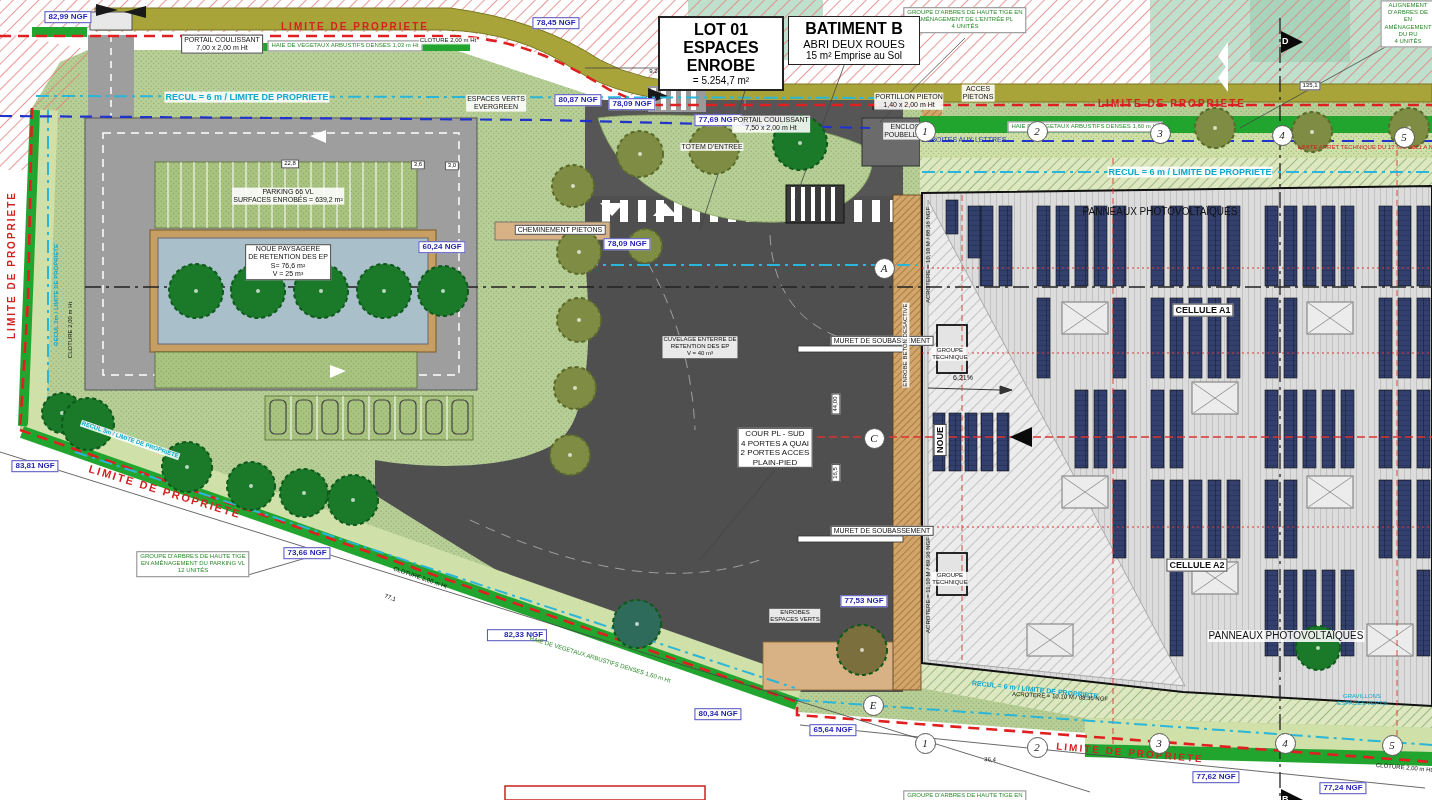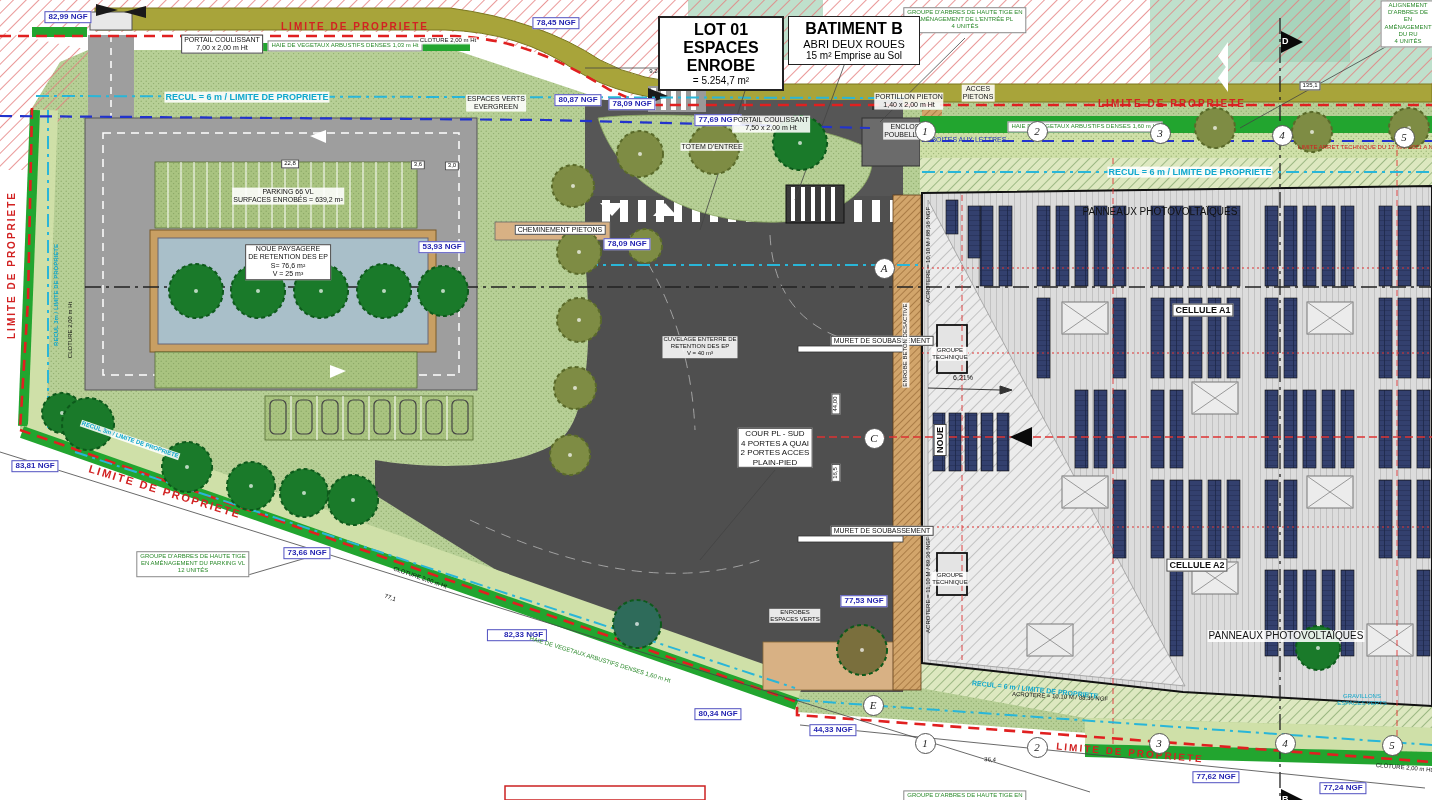--- a/index.html
+++ b/index.html
@@ -487,28 +487,28 @@
   <div class="t2" style="font-size:11px">ABRI DEUX ROUES</div>
   <div class="t2">15 m² Emprise au Sol</div>
 </div>
 
 <div id="labels">
     <div class="lbl ngf" style="left: 68px; top: 17px; transform: translate(-50%, -50%);">82,99 NGF</div>
     <div class="lbl ngf" style="left: 556px; top: 23px; transform: translate(-50%, -50%);">78,45 NGF</div>
     <div class="lbl ngf" style="left: 578px; top: 100px; transform: translate(-50%, -50%);">80,87 NGF</div>
     <div class="lbl ngf" style="left: 632px; top: 104px; transform: translate(-50%, -50%);">78,09 NGF</div>
     <div class="lbl ngf" style="left: 718px; top: 120px; transform: translate(-50%, -50%);">77,69 NGF</div>
-    <div class="lbl ngf" style="left: 442px; top: 247px; transform: translate(-50%, -50%);">53,93 NGF</div>
+    <div class="lbl ngf" style="left: 442px; top: 247px; transform: translate(-50%, -50%);">60,24 NGF</div>
     <div class="lbl ngf" style="left: 627px; top: 244px; transform: translate(-50%, -50%);">78,09 NGF</div>
     <div class="lbl ngf" style="left: 35px; top: 449px; transform: translate(-50%, -50%); margin-top: 17px;">83,81 NGF</div>
     <div class="lbl ngf" style="left: 307px; top: 553px; transform: translate(-50%, -50%);">73,66 NGF</div>
     <div class="lbl ngf" style="left: 517px; top: 635px; transform: translate(-50%, -50%); padding-left: 16px;">82,33 NGF</div>
     <div class="lbl ngf" style="left: 864px; top: 601px; transform: translate(-50%, -50%);">77,53 NGF</div>
     <div class="lbl ngf" style="left: 718px; top: 714px; transform: translate(-50%, -50%);">80,34 NGF</div>
-    <div class="lbl ngf" style="left: 833px; top: 730px; transform: translate(-50%, -50%);">44,33 NGF</div>
+    <div class="lbl ngf" style="left: 833px; top: 730px; transform: translate(-50%, -50%);">65,64 NGF</div>
     <div class="lbl ngf" style="left: 1216px; top: 777px; transform: translate(-50%, -50%);">77,62 NGF</div>
     <div class="lbl ngf" style="left: 1343px; top: 788px; transform: translate(-50%, -50%);">77,24 NGF</div>
     <div class="lbl wbox" style="left: 222px; top: 44px; transform: translate(-50%, -50%);">PORTAIL COULISSANT
 7,00 x 2,00 m Ht</div>
     <div class="lbl wbg" style="left: 288px; top: 196px; transform: translate(-50%, -50%);">PARKING 66 VL
 SURFACES ENROBÉS = 639,2 m²</div>
     <div class="lbl wbox" style="left: 288px; top: 262px; transform: translate(-50%, -50%);">NOUE PAYSAGERE
 DE RETENTION DES EP
 S= 76,6 m²
 V = 25 m³</div>

